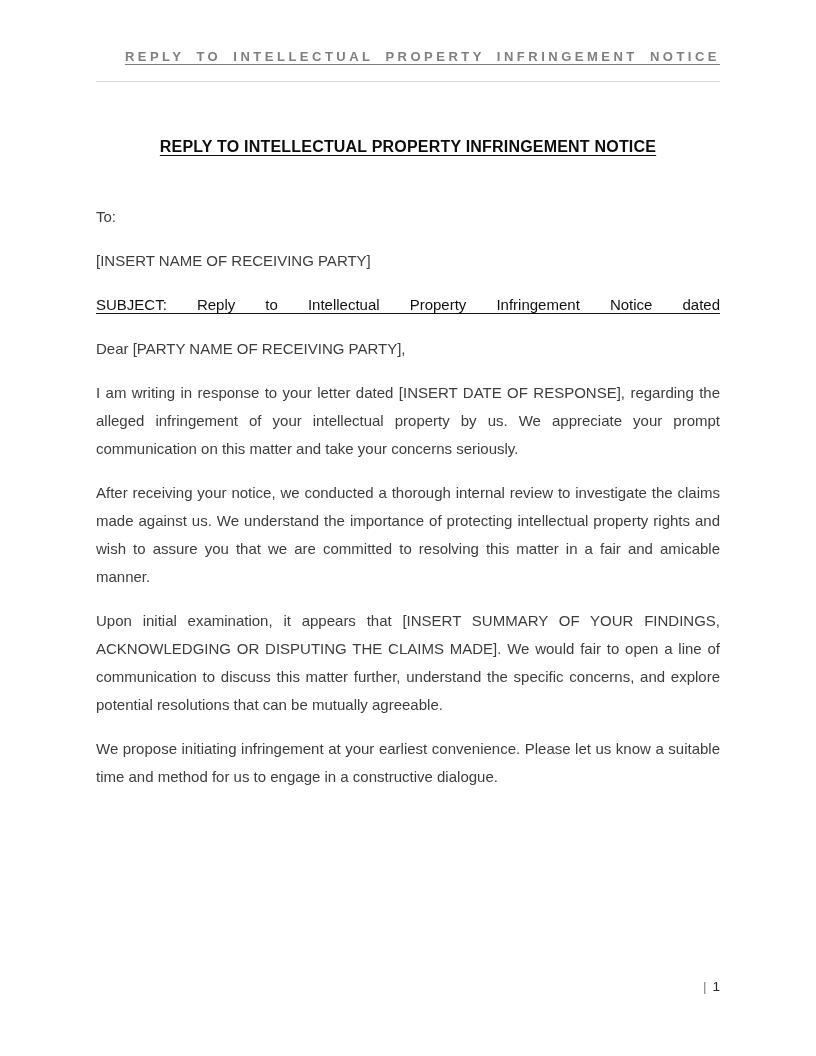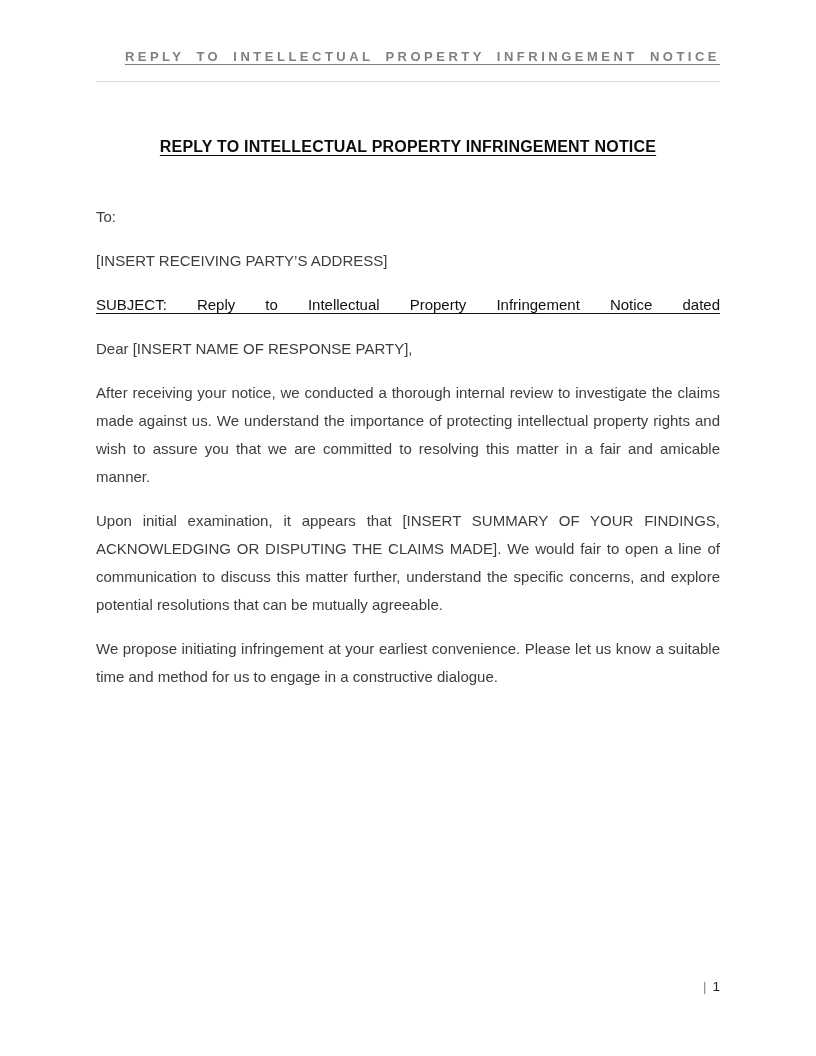--- a/index.html
+++ b/index.html
@@ -103,29 +103,30 @@
   <hr class="header-rule">
 
   <div class="doc-title">
     <span class="title-text">REPLY TO INTELLECTUAL PROPERTY INFRINGEMENT NOTICE</span>
   </div>
 
   <div class="letter-body">
 
     <p class="single-line">To:</p>
 
+    <p class="single-line">[INSERT NAME OF RECEIVING PARTY]</p>
 
-    <p class="single-line">[INSERT RECEIVING PARTY’S ADDRESS]</p>
 
     <p class="subject">
       <span class="subj-line justify-full">SUBJECT: Reply to Intellectual Property Infringement Notice dated</span>
     </p>
 
-    <p class="single-line">Dear [INSERT NAME OF RESPONSE PARTY],</p>
+    <p class="single-line">Dear [PARTY NAME OF RECEIVING PARTY],</p>
 
+    <p>I am writing in response to your letter dated [INSERT DATE OF RESPONSE], regarding the alleged infringement of your intellectual property by us. We appreciate your prompt communication on this matter and take your concerns seriously.</p>
 
     <p>After receiving your notice, we conducted a thorough internal review to investigate the claims made against us. We understand the importance of protecting intellectual property rights and wish to assure you that we are committed to resolving this matter in a fair and amicable manner.</p>
 
     <p>Upon initial examination, it appears that [INSERT SUMMARY OF YOUR FINDINGS, ACKNOWLEDGING OR DISPUTING THE CLAIMS MADE]. We would fair to open a line of communication to discuss this matter further, understand the specific concerns, and explore potential resolutions that can be mutually agreeable.</p>
 
     <p>We propose initiating infringement at your earliest convenience. Please let us know a suitable time and method for us to engage in a constructive dialogue.</p>
 
   </div>
 
   <div class="doc-footer">

